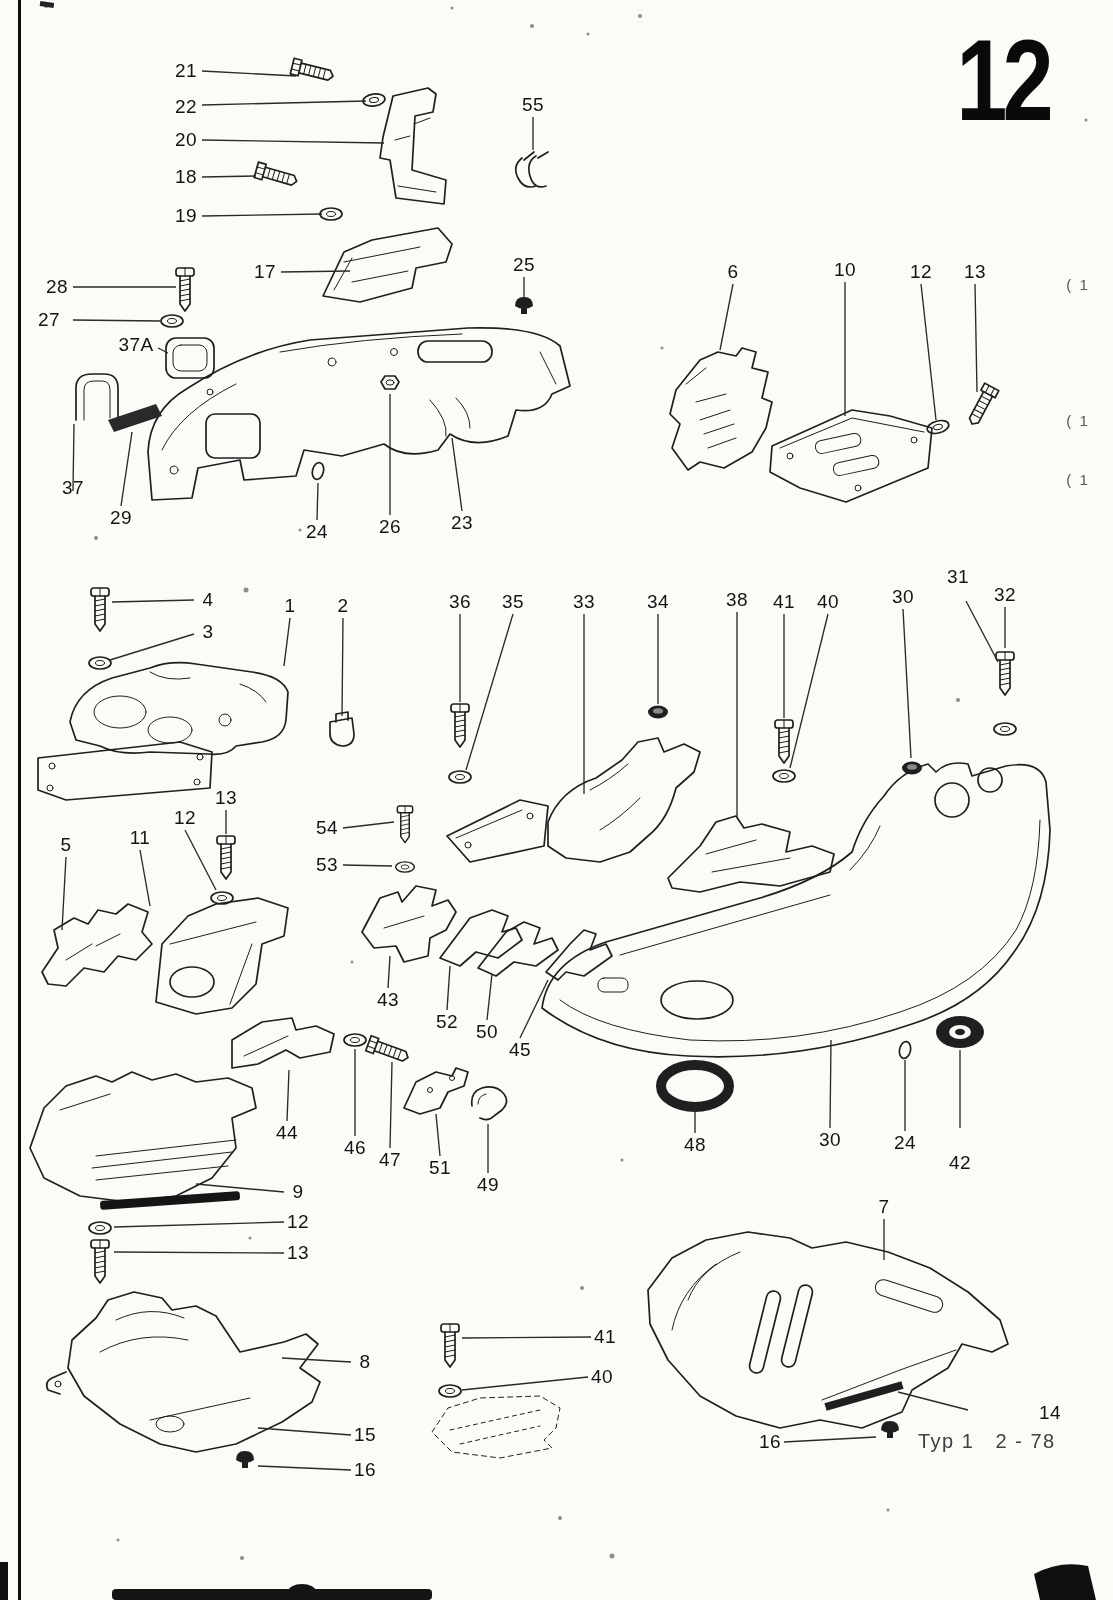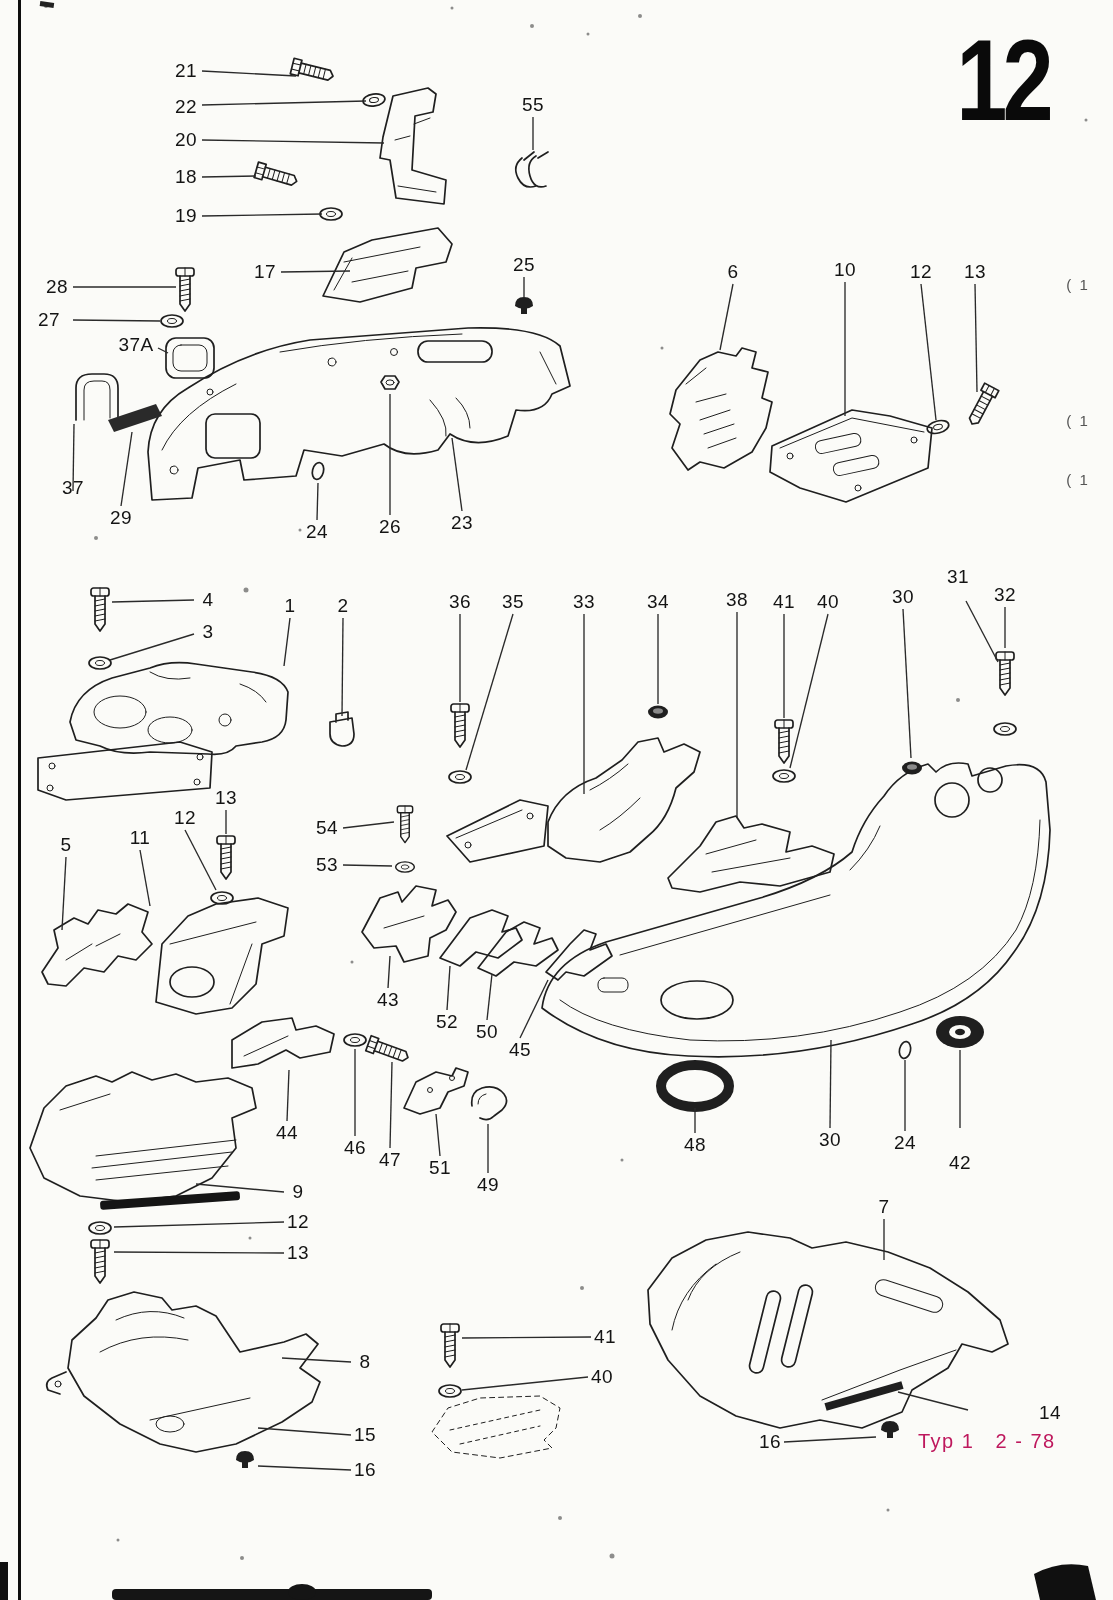--- a/index.html
+++ b/index.html
@@ -10,21 +10,21 @@
   }
   .left-border{position:absolute;left:18px;top:0;width:3px;height:100%;background:#0e0e0e;}
   .page-number{
     position:absolute; top:34px; right:64px;
     font-size:115px; font-weight:900; line-height:0.8;
     letter-spacing:-6px; color:#0a0a0a;
     transform:scaleX(.8); transform-origin:right top;
   }
   .footer{
     position:absolute; left:918px; top:1430px;
-    font-size:20px; letter-spacing:1.5px; white-space:pre; color:#be185d;
+    font-size:20px; letter-spacing:1.5px; white-space:pre; color:#404040;
   }
   .art{position:absolute;left:0;top:0;width:1113px;height:1600px;}
   .ln{fill:none;stroke:#1f1f1f;stroke-width:1.7;stroke-linecap:round;stroke-linejoin:round;}
   .thin{stroke-width:1;}
   .dk{fill:#1f1f1f;stroke:none;}
   #leaders line{stroke:#2a2a2a;stroke-width:1.35;}
   #callouts{position:absolute;inset:0;pointer-events:none;}
   .callout{
     position:absolute; transform:translate(-50%,-50%);
     font-size:19px; font-weight:500; letter-spacing:.4px; color:#141414; white-space:nowrap;

